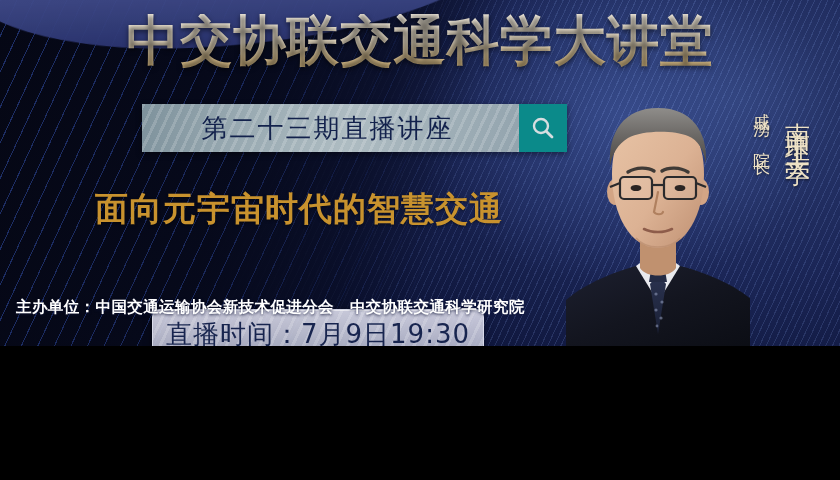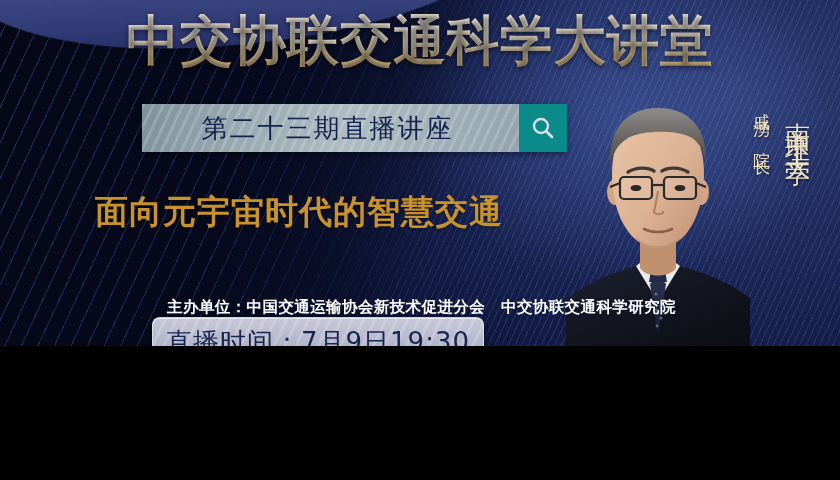--- a/index.html
+++ b/index.html
@@ -123,33 +123,32 @@
     position:absolute;left:44px;top:190px;width:510px;
     text-align:center;
     font-family:"DejaVu Sans","Liberation Sans",sans-serif;
     font-weight:700;
     font-size:33px;
     line-height:1.32;
     letter-spacing:1px;
     color:#c8922e;
     text-shadow:0 1px 3px rgba(0,0,0,.5);
   }
-  .headline .ln{display:block;}
+  .headline .ln{display:block;font-family:Liberation Mono, monospace;}
 
   
   .time-pill{
     position:absolute;left:152px;top:309px;
     width:330px;height:49px;
     display:flex;align-items:center;justify-content:center;
     background:linear-gradient(180deg,rgba(214,214,230,.93) 0%,rgba(196,198,216,.92) 48%,rgba(172,176,199,.90) 100%);
     border:1px solid rgba(236,238,250,.65);
     border-radius:8px;
     box-shadow:0 2px 8px rgba(0,0,0,.45), inset 0 1px 0 rgba(255,255,255,.55);
     overflow:hidden;
-    margin-top:8px;
   }
   .time-pill::before{
     content:"";position:absolute;inset:0;
     background:repeating-linear-gradient(115deg,
       rgba(255,255,255,.35) 0px,
       rgba(255,255,255,.35) 3px,
       rgba(0,0,0,0) 3px,
       rgba(0,0,0,0) 10px);
     opacity:.5;
   }
@@ -185,22 +184,22 @@
     font-size:17px;letter-spacing:7px;
     font-weight:400;
   }
 
   
   .footer-band{
     position:absolute;left:0;bottom:0;width:840px;height:86px;
     overflow:hidden;
   }
   .footer-text{
-    position:absolute;left:3px;right:0;bottom:28px;
-    text-align:center;
+    position:absolute;left:16px;right:0;bottom:28px;
+    text-align:left;
     font-family:"DejaVu Sans","Liberation Sans",sans-serif;
     font-size:15.5px;font-weight:700;letter-spacing:.4px;
     color:#ffffff;
     text-shadow:0 1px 3px rgba(10,16,50,.85);
     z-index:5;
   }
 </style>
 </head>
 <body>
 

